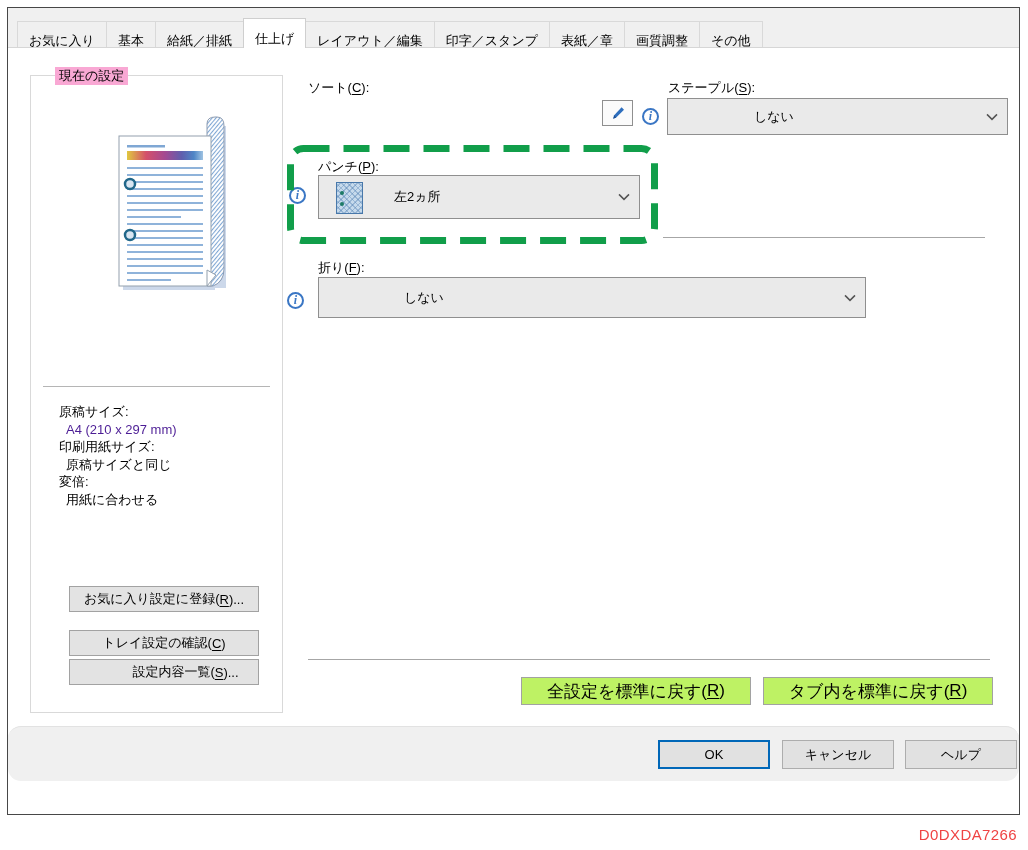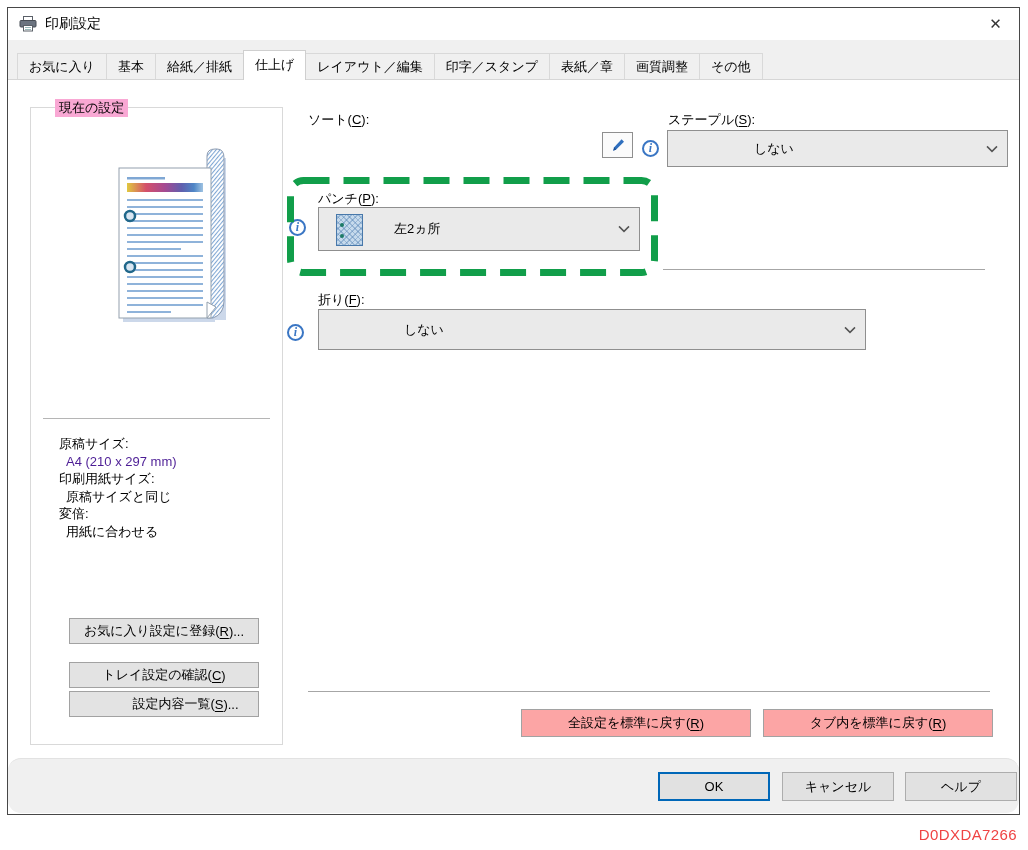--- a/index.html
+++ b/index.html
@@ -13,21 +13,21 @@
   .titlebar { position:relative; height:32px; background:#fff;
     display:flex; align-items:center; padding-left:11px; }
   .titlebar .title { font-size:14px; margin-left:8px; }
   .close-btn { position:absolute; right:1px; top:1px; width:45px; height:29px;
     display:flex; align-items:center; justify-content:center;
     font-size:15px; color:#333; cursor:default; }
 
   
   .tabstrip { height:40px; background:#f0f0f0; display:flex; align-items:flex-end;
     padding-left:9px; border-bottom:1px solid #d6d6d6; position:relative; }
-  .tab { height:26px; line-height:25px; padding:0 11px; font-size:13px;
+  .tab { height:26px; line-height:25px; padding:6px 11px; font-size:13px;
     background:#f0f0f0; border:1px solid #d9d9d9; border-bottom:none;
     margin-left:-1px; white-space:nowrap; position:relative; z-index:1; }
   .tab:first-child { margin-left:0; }
   .tab.active { background:#fff; height:30px; line-height:28px; margin-bottom:-1px;
     border-color:#cfcfcf; z-index:3; }
 
   
   .content { position:relative; height:678px; background:#fff; }
   .lbl { position:absolute; font-size:13px; white-space:nowrap; }
   .ak { text-decoration:underline; text-underline-offset:2px; }
@@ -82,22 +82,22 @@
     border-radius:50%; background:#1d7a66; }
   .punch-icon .dot.d1 { top:8px; } .punch-icon .dot.d2 { top:19px; }
   .punch-combo .value { margin-left:75px; }
 
   .sep1 { left:655px; top:189px; width:322px; }
   .fold-label { left:310px; top:211px; }
   .fold-combo { left:310px; top:229px; width:548px; height:41px; padding-left:85px; }
   .info-fold  { left:279px; top:244px; }
 
   .sep2 { left:300px; top:611px; width:682px; }
-  .reset-btn { position:absolute; top:629px; height:28px; background:#fca5a5;
-    border:1px solid #a2a2a2; font-size:13px; display:flex; align-items:center;
+  .reset-btn { position:absolute; top:629px; height:28px; background:#bef264;
+    border:1px solid #a2a2a2; font-size:17px; display:flex; align-items:center;
     justify-content:center; white-space:nowrap; }
   .reset-all { left:513px; width:230px; }
   .reset-tab { left:755px; width:230px; }
 
   
   .footer { position:relative; height:55px; background:#f0f0f0;
     border-top:1px solid #e2e2e2;border-radius:13px; }
   .dlg-btn { position:absolute; top:13px; width:112px; height:29px;
     background:#e1e1e1; border:1px solid #adadad; font-size:13px;
     display:flex; align-items:center; justify-content:center; }
@@ -106,31 +106,20 @@
   .btn-help { left:897px; }
 
   .watermark { position:absolute; right:11px; top:826px; font-size:15px;
     color:#ef4444; letter-spacing:.4px; }
 </style>
 </head>
 <body>
 
 <div class="dialog">
 
-  <div class="titlebar">
-    <svg width="18" height="16" viewBox="0 0 18 16">
-      <rect x="4.5" y="0.5" width="9" height="4" fill="#fff" stroke="#5a6068"></rect>
-      <rect x="1" y="4.5" width="16" height="6.5" rx="1" fill="#6b7480" stroke="#474d55"></rect>
-      <rect x="4.5" y="9.5" width="9" height="5.5" fill="#fff" stroke="#5a6068"></rect>
-      <line x1="6" y1="11.5" x2="12" y2="11.5" stroke="#9bb" stroke-width="1"></line>
-      <line x1="6" y1="13.5" x2="12" y2="13.5" stroke="#9bb" stroke-width="1"></line>
-    </svg>
-    <span class="title">印刷設定</span>
-    <div class="close-btn">✕</div>
-  </div>
 
   <div class="tabstrip">
     <div class="tab">お気に入り</div>
     <div class="tab">基本</div>
     <div class="tab">給紙／排紙</div>
     <div class="tab active">仕上げ</div>
     <div class="tab">レイアウト／編集</div>
     <div class="tab">印字／スタンプ</div>
     <div class="tab">表紙／章</div>
     <div class="tab">画質調整</div>

